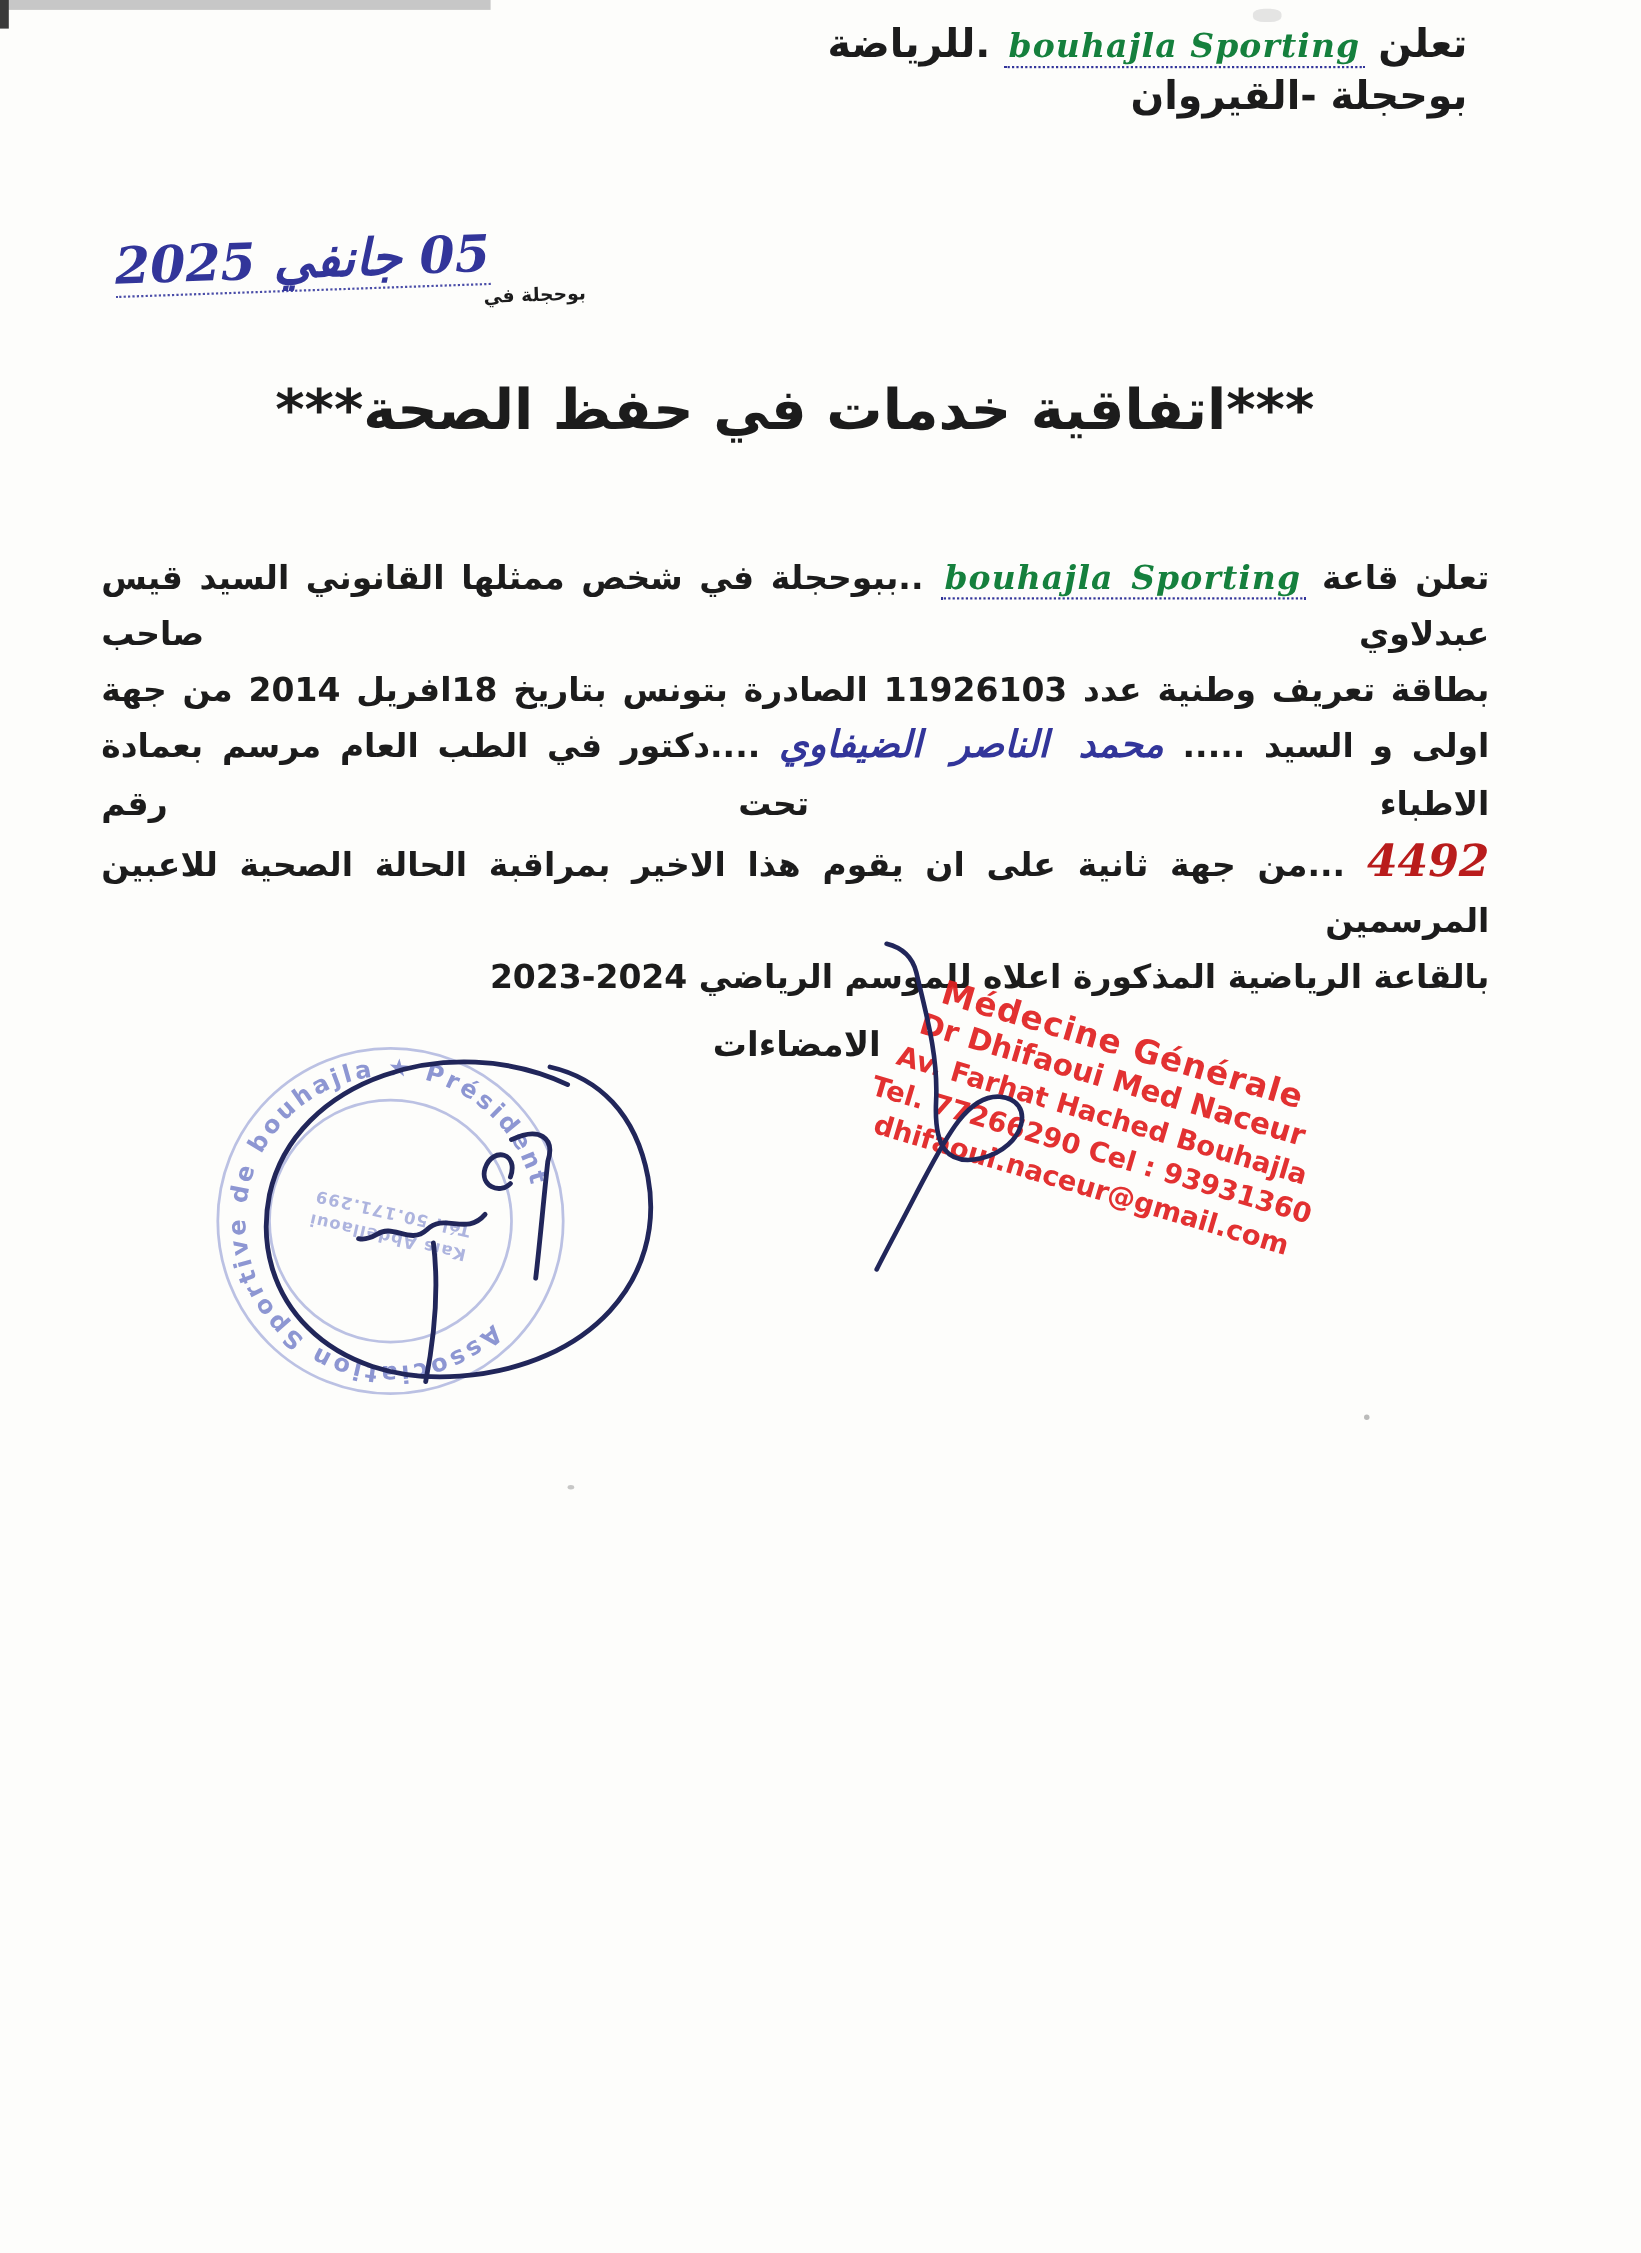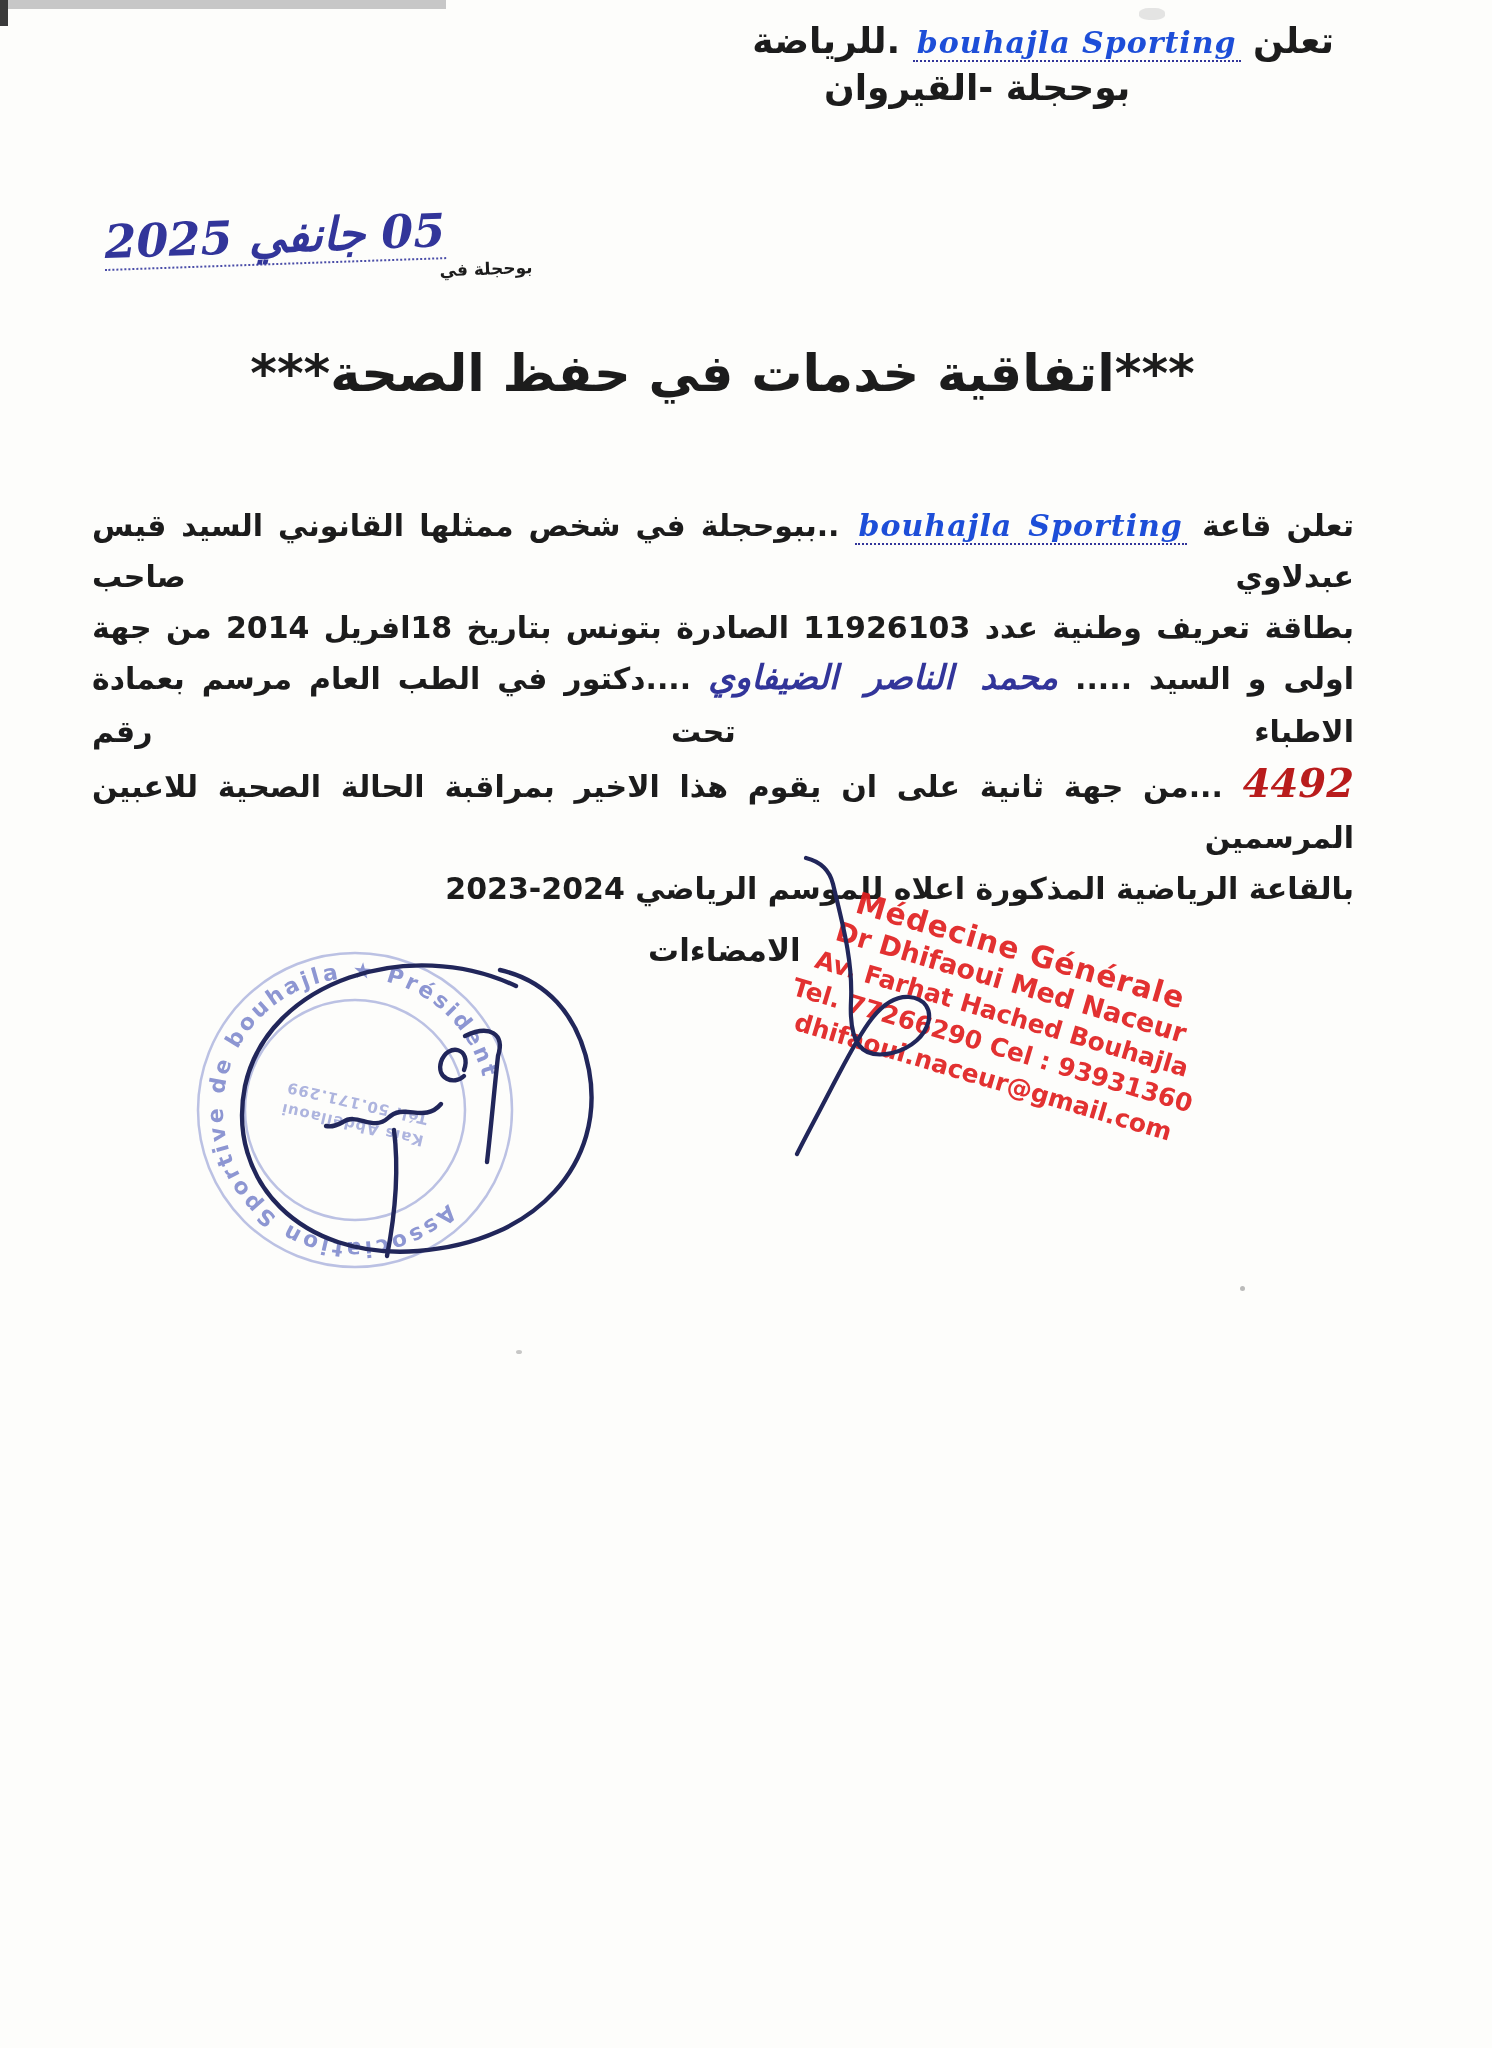--- a/index.html
+++ b/index.html
@@ -14,24 +14,24 @@
   
   .scan-strip{left:0;top:0;width:446px;height:9px;background:#bdbdbd;opacity:.85;}
   .scan-corner{left:0;top:0;width:8px;height:26px;background:#3a3a3a;}
   .speck1{left:1240px;top:1286px;width:5px;height:5px;background:#8f8f8f;border-radius:50%;opacity:.6;}
   .speck2{left:516px;top:1350px;width:6px;height:4px;background:#9a9a9a;border-radius:50%;opacity:.55;}
   .speck3{left:1139px;top:8px;width:26px;height:12px;background:#d9d9d9;border-radius:40%;opacity:.7;}
 
   
   .header{right:158px;top:20px;width:570px;direction:rtl;text-align:right;white-space:nowrap;}
   .h-line1{font-size:36px;font-weight:bold;}
-  .h-line2{font-size:36px;font-weight:bold;margin-top:6px;text-align:left;padding-left:60px;}
+  .h-line2{font-size:36px;font-weight:bold;margin-top:6px;text-align:right;padding-left:60px;}
   .hand-lat{
     font-family:"DejaVu Serif",serif;font-style:italic;font-weight:600;
-    color:#1d4ed8;font-size:30px;letter-spacing:1px;
+    color:#15803d;font-size:30px;letter-spacing:1px;
     border-bottom:2px dotted #32359a;padding:0 4px;
   }
 
   
   .dateline{left:80px;top:208px;width:452px;height:95px;direction:rtl;transform:rotate(-2deg);}
   .dl-printed{position:absolute;right:0;bottom:18px;font-size:17px;font-weight:bold;}
   .dl-hand{
     position:absolute;right:86px;top:0;
     font-family:"DejaVu Serif",serif;font-style:italic;font-weight:bold;
     font-size:46px;color:#32359a;letter-spacing:3px;white-space:nowrap;

